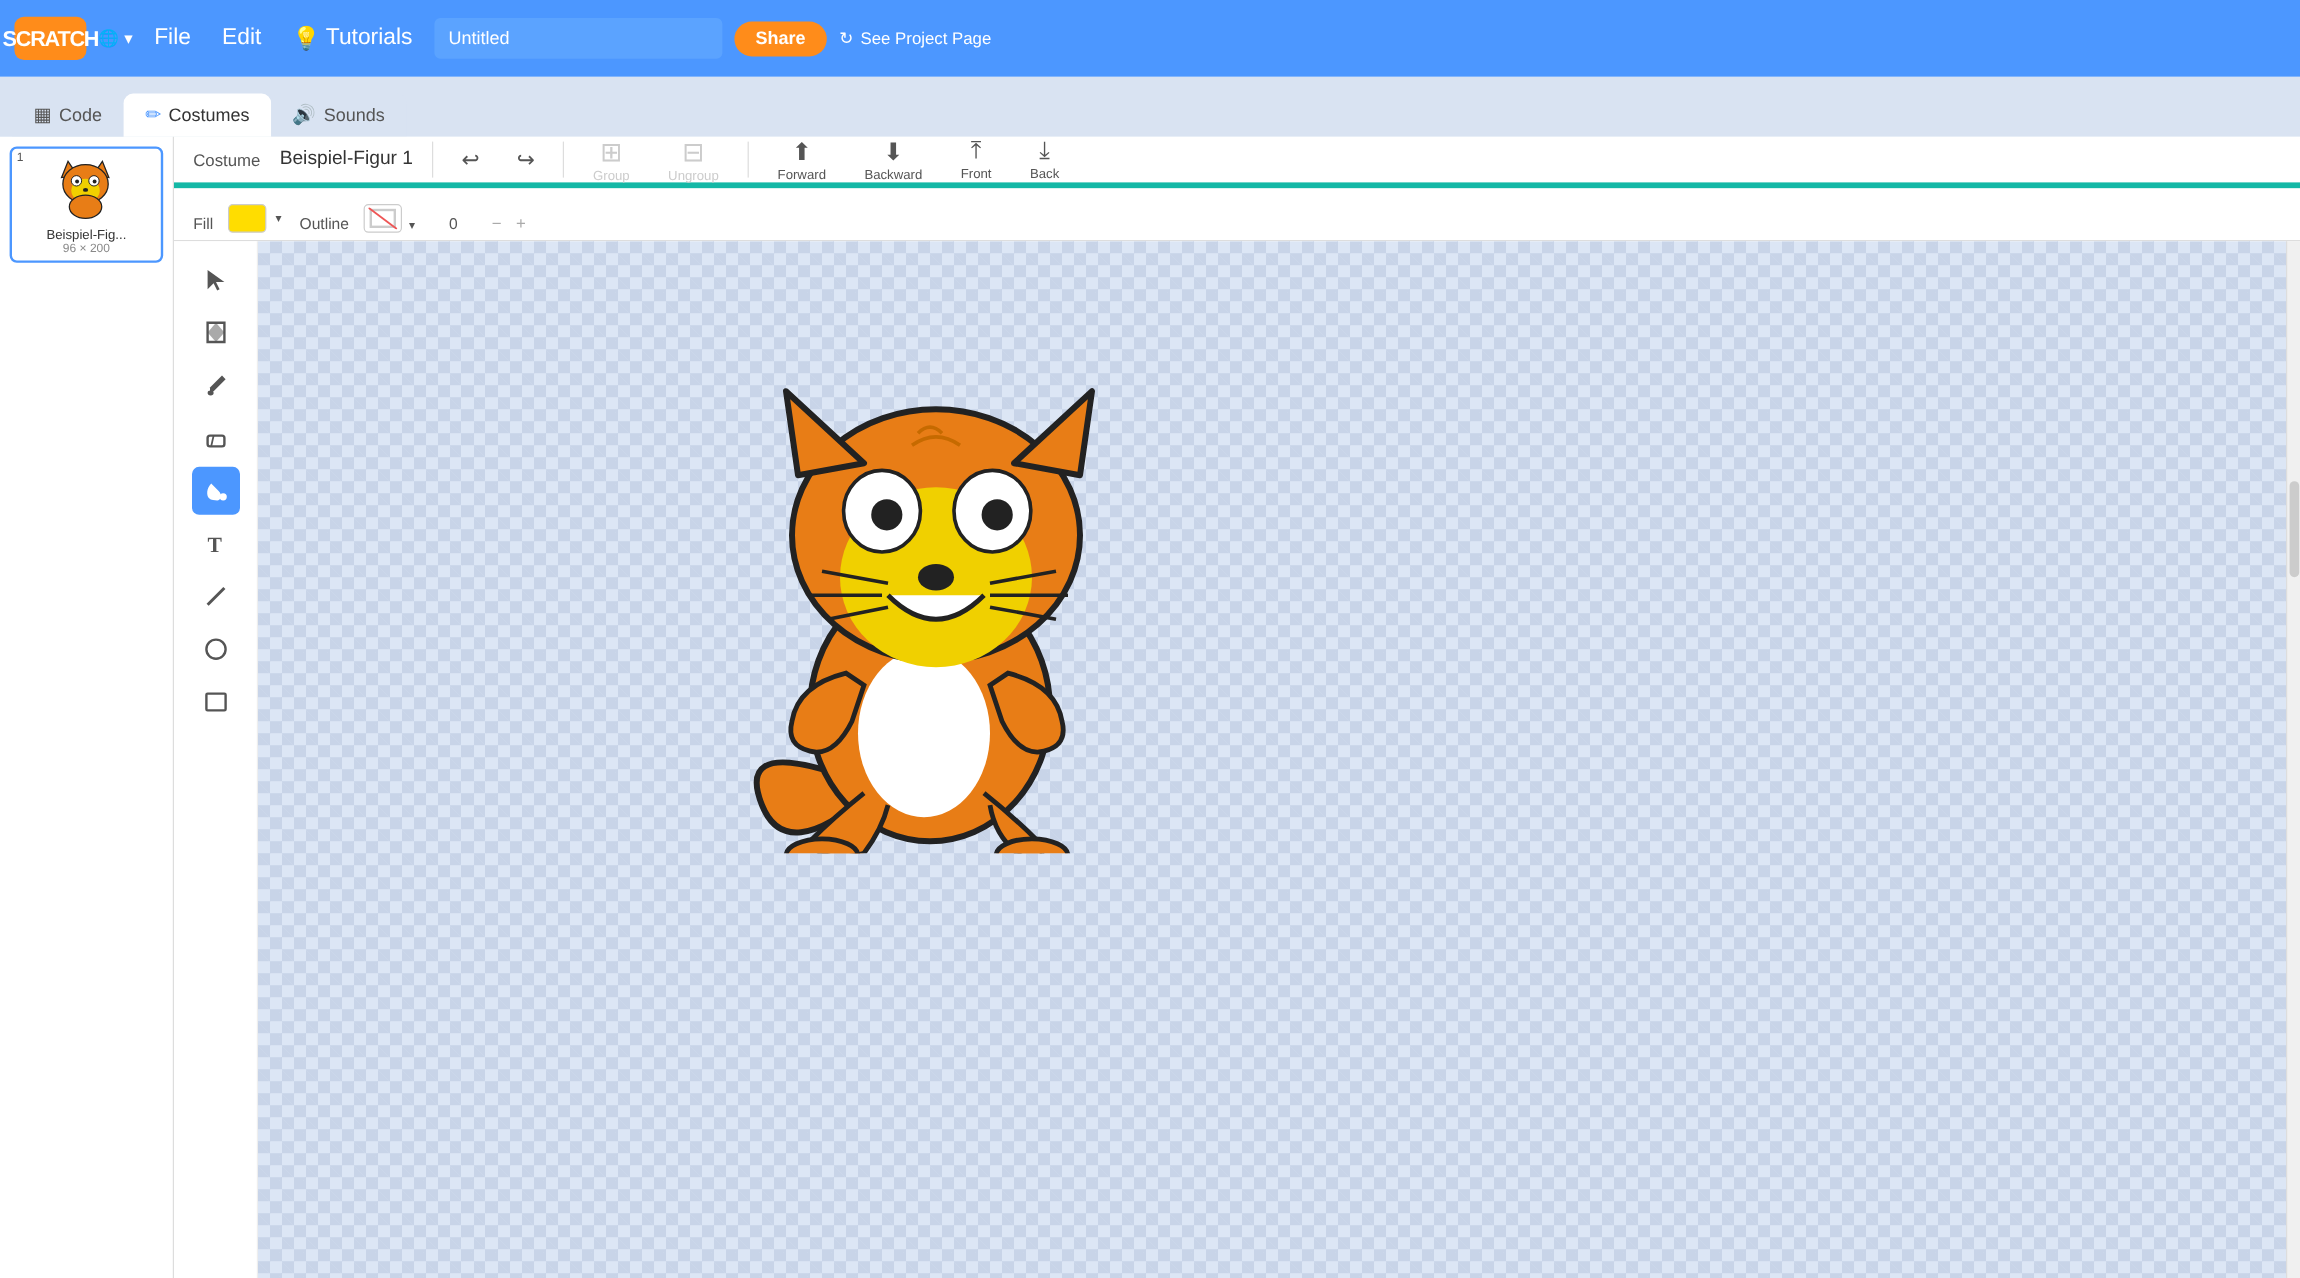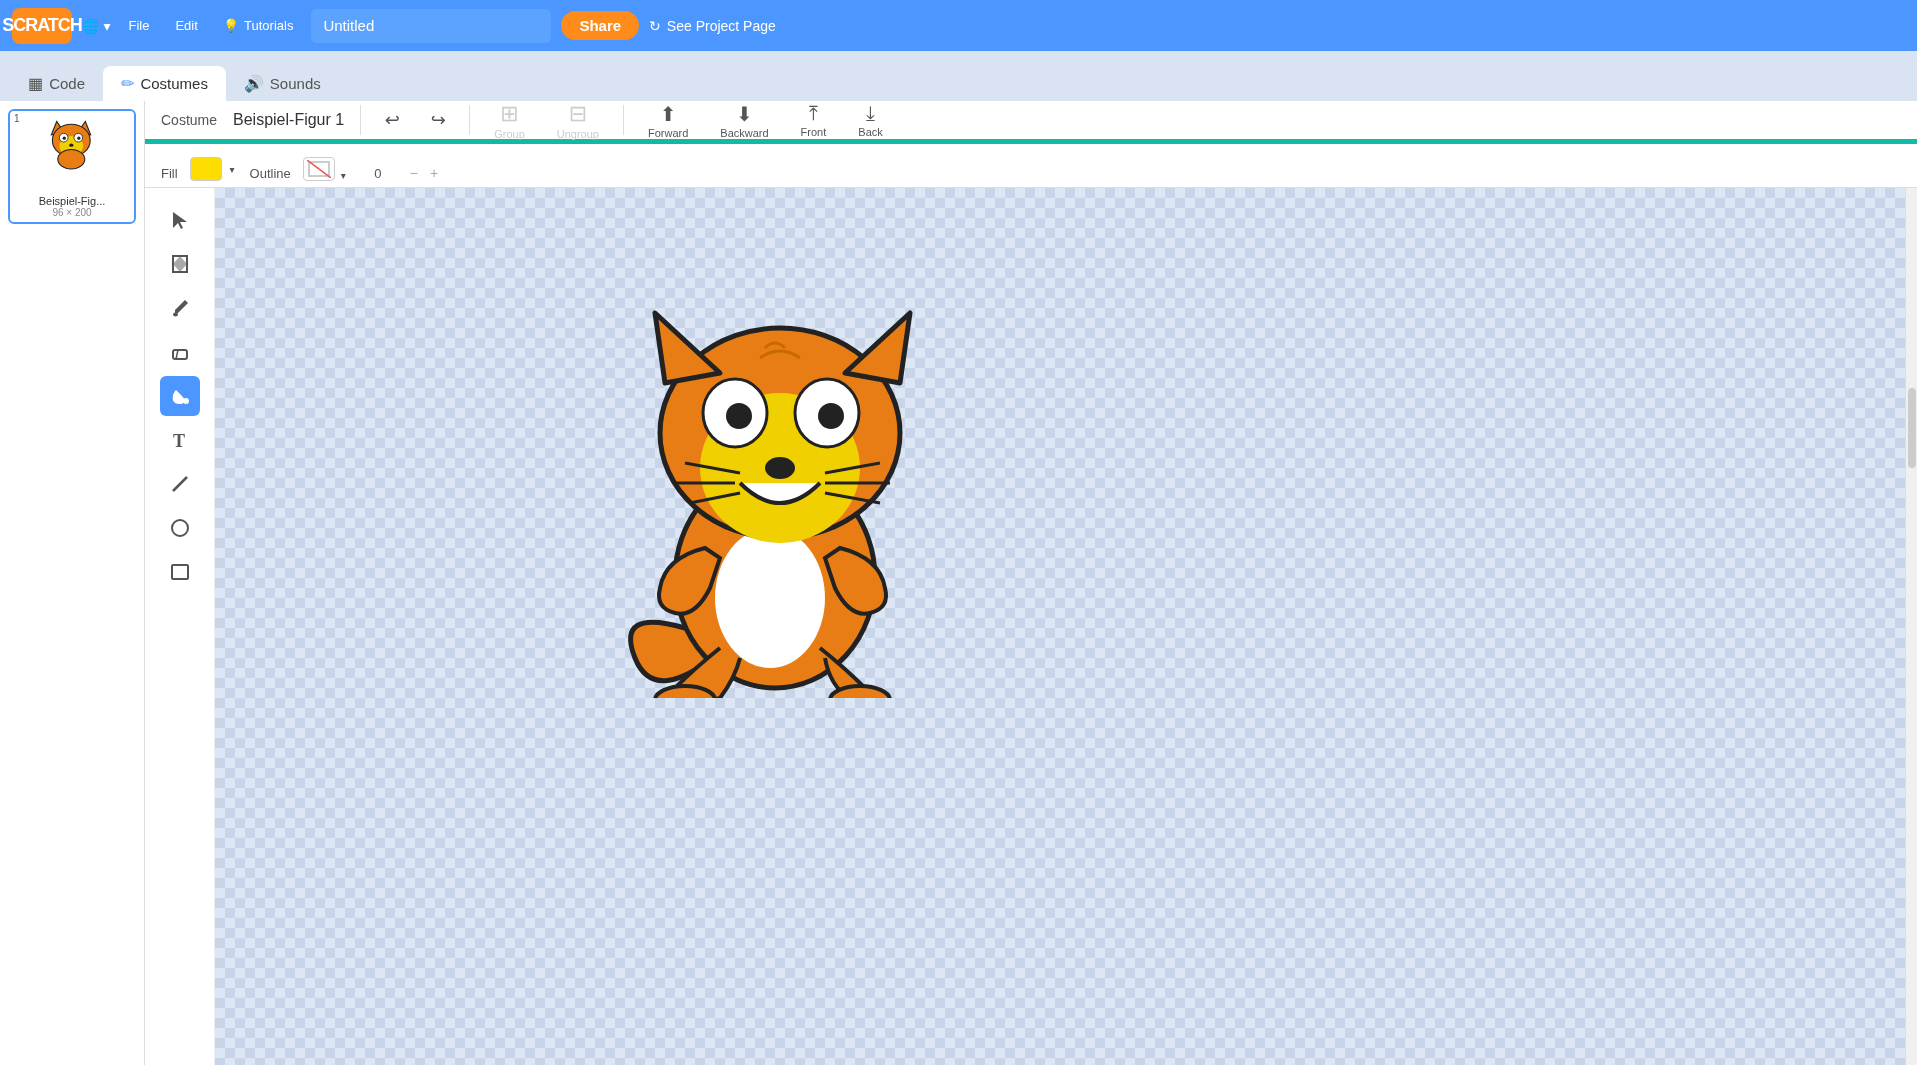--- a/index.html
+++ b/index.html
@@ -1,41 +1,41 @@
 <!DOCTYPE html>
 <html><head>
   <meta charset="utf-8">
   <style>
     * { box-sizing: border-box; margin: 0; padding: 0; }
     body { font-family: 'Helvetica Neue', Arial, sans-serif; background: #e9f1fc; overflow: hidden; width: 1917px; height: 1065px; }
 
     
     #topbar {
-      height: 51px;
+      height: 64px;
       background: #4c97ff;
       display: flex;
       align-items: center;
       padding: 0 12px;
       gap: 10px;
     }
     #scratch-logo {
       background: #ff8c1a;
       border-radius: 8px;
       width: 60px;
       height: 36px;
       display: flex; align-items: center; justify-content: center;
       font-weight: 900; font-size: 18px; color: white; letter-spacing: -1px;
       cursor: pointer;
     }
     .globe-btn {
       display: flex; align-items: center; gap: 4px;
       background: none; border: none; color: white; font-size: 14px; cursor: pointer;
     }
     .nav-btn {
-      background: none; border: none; color: white; font-size: 13px; cursor: pointer; padding: 4px 8px;
+      background: none; border: none; color: white; font-size: 19px; cursor: pointer; padding: 4px 8px;
     }
     #title-input {
       flex: 0 0 240px;
       height: 34px;
       border: none;
       border-radius: 5px;
       padding: 0 12px;
       font-size: 15px;
       background: #5ba3ff;
       color: white;
@@ -111,21 +111,21 @@
     .costume-number {
       position: absolute; top: 2px; left: 4px;
       font-size: 10px; color: #555;
     }
     .costume-thumb {
       width: 80px; height: 60px;
       margin: 0 auto;
       display: flex; align-items: center; justify-content: center;
     }
     .costume-label {
-      font-size: 11px; color: #333; margin-top: 20px;
+      font-size: 11px; color: #333; margin-top: 2px;
       white-space: nowrap; overflow: hidden; text-overflow: ellipsis;
     }
     .costume-size {
       font-size: 10px; color: #888;
     }
 
     
     #editor-area {
       flex: 1;
       display: flex;

